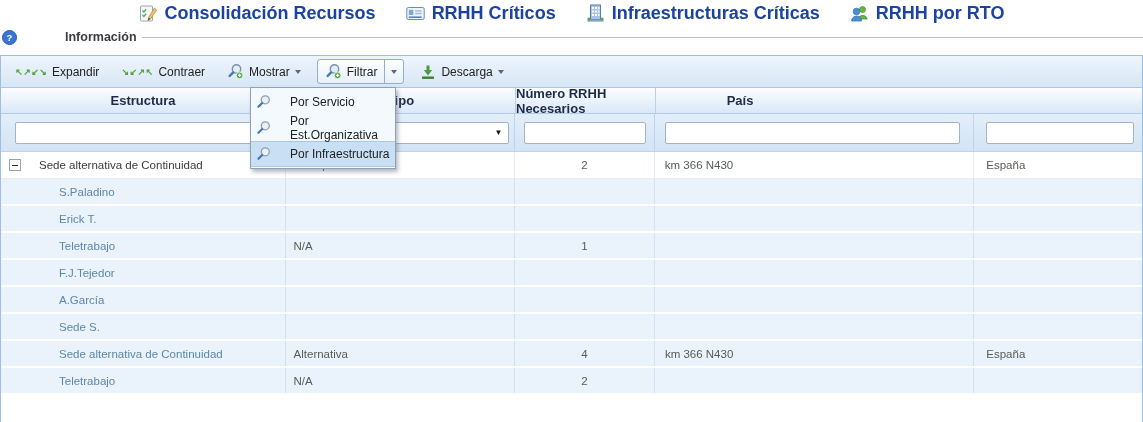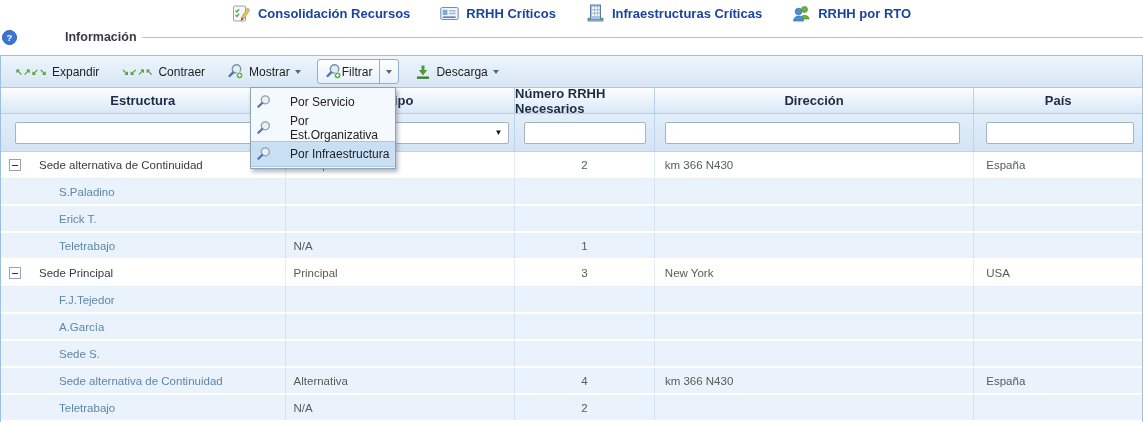--- a/index.html
+++ b/index.html
@@ -4,40 +4,40 @@
 <style>
   * { margin:0; padding:0; box-sizing:border-box; }
   html,body { width:1143px; height:422px; background:#fff; overflow:hidden;
               font-family:"Liberation Sans", sans-serif; }
   .stage { position:relative; width:1143px; height:422px; }
 
   
   .topnav { position:absolute; top:0; left:0; width:100%; height:27px;
             display:flex; justify-content:center; align-items:center; gap:30px; }
   .nav-item { display:flex; align-items:center; gap:7px; cursor:pointer; }
-  .nav-item .lbl { color:#1c43a0; font-weight:bold; font-size:13px; }
+  .nav-item .lbl { color:#1c43a0; font-weight:bold; font-size:18px; }
 
   
   .legend-row { position:absolute; top:28px; left:0; width:100%; height:18px;
                 display:flex; align-items:center; gap:5px; padding-left:2px; }
   .legend-row .lbl { font-weight:bold; font-size:12.5px; color:#3a3a44; white-space:nowrap;margin-left:43px; }
   .legend-line { flex:1; height:0; border-top:1px solid #b9bec9; margin-top:1px; }
 
   
   .grid { position:absolute; top:55px; left:0; width:1143px; height:367px;
           border:1px solid #9cbfe4; border-bottom:none; background:#fff; }
 
   
   .toolbar { height:32px; display:flex; align-items:center; gap:10px; padding:0 8px;
              background:linear-gradient(#eef5fc,#d7e6f5); border-bottom:1px solid #aac6e0; }
   .tb-btn { display:flex; align-items:center; gap:5px; padding:3px 5px; font-size:12px;
             color:#222; cursor:pointer; border:1px solid transparent; border-radius:3px; white-space:nowrap; }
   .split { display:flex; align-items:stretch; border:1px solid #95accc; border-radius:3px;
            background:linear-gradient(#fefefe,#e7f0f9); cursor:pointer; }
-  .split .main { display:flex; align-items:center; padding:3px 7px; font-size:12px; color:#222;
+  .split .main { display:flex; align-items:center; gap:5px; padding:3px 7px; font-size:12px; color:#222;
                  border-right:1px solid #95accc; }
   .split .arrow-seg { display:flex; align-items:center; padding:0 6px; }
   .caret { width:0; height:0; border-left:3.5px solid transparent; border-right:3.5px solid transparent;
            border-top:4.5px solid #55687e; }
   .quad { display:grid; grid-template-columns:8px 8px; grid-template-rows:8px 8px;
           font-size:9px; line-height:8px; color:#55a03a; font-weight:bold; }
   .quad i { font-style:normal; width:8px; height:8px; text-align:center; }
 
   
   .hdr { height:26px; display:flex; background:linear-gradient(#fcfdff,#d9e8f8);
@@ -224,21 +224,20 @@
         </span>
         <span>Descarga</span>
         <span class="caret"></span>
       </div>
     </div>
 
     <div class="hdr">
       <div class="hcell c0">Estructura</div>
       <div class="hcell c1">Tipo</div>
       <div class="hcell c2">Número RRHH Necesarios</div>
-      <div class="hcell c3">Dirección</div>
       <div class="hcell c4">País</div>
     </div>
 
     <div class="frow">
       <div class="fcell c0">
         <input type="text" style="margin-left: 14px; width: 258px;" value="">
       </div>
       <div class="fcell c1">
         <div class="fake-select" style="margin-left:8px; width:215px;">
           <span class="sel-caret">▼</span>
@@ -293,32 +292,20 @@
       <div class="row shaded">
         <div class="cell est c0 lvl1">
           <span class="name1">Teletrabajo</span>
         </div>
         <div class="cell c1 pad8">N/A</div>
         <div class="cell c2 num">1</div>
         <div class="cell c3 pad10"></div>
         <div class="cell c4 pad12"></div>
       </div>
 
-      <div class="row plain">
-        <div class="cell est c0 lvl0">
-          <span class="expander">
-              <span class="minus"></span>
-            </span>
-          <span class="name0">Sede Principal</span>
-        </div>
-        <div class="cell c1 pad8">Principal</div>
-        <div class="cell c2 num">3</div>
-        <div class="cell c3 pad10">New York</div>
-        <div class="cell c4 pad12">USA</div>
-      </div>
 
       <div class="row shaded">
         <div class="cell est c0 lvl1">
           <span class="name1">F.J.Tejedor</span>
         </div>
         <div class="cell c1 pad8"></div>
         <div class="cell c2 num"></div>
         <div class="cell c3 pad10"></div>
         <div class="cell c4 pad12"></div>
       </div>

